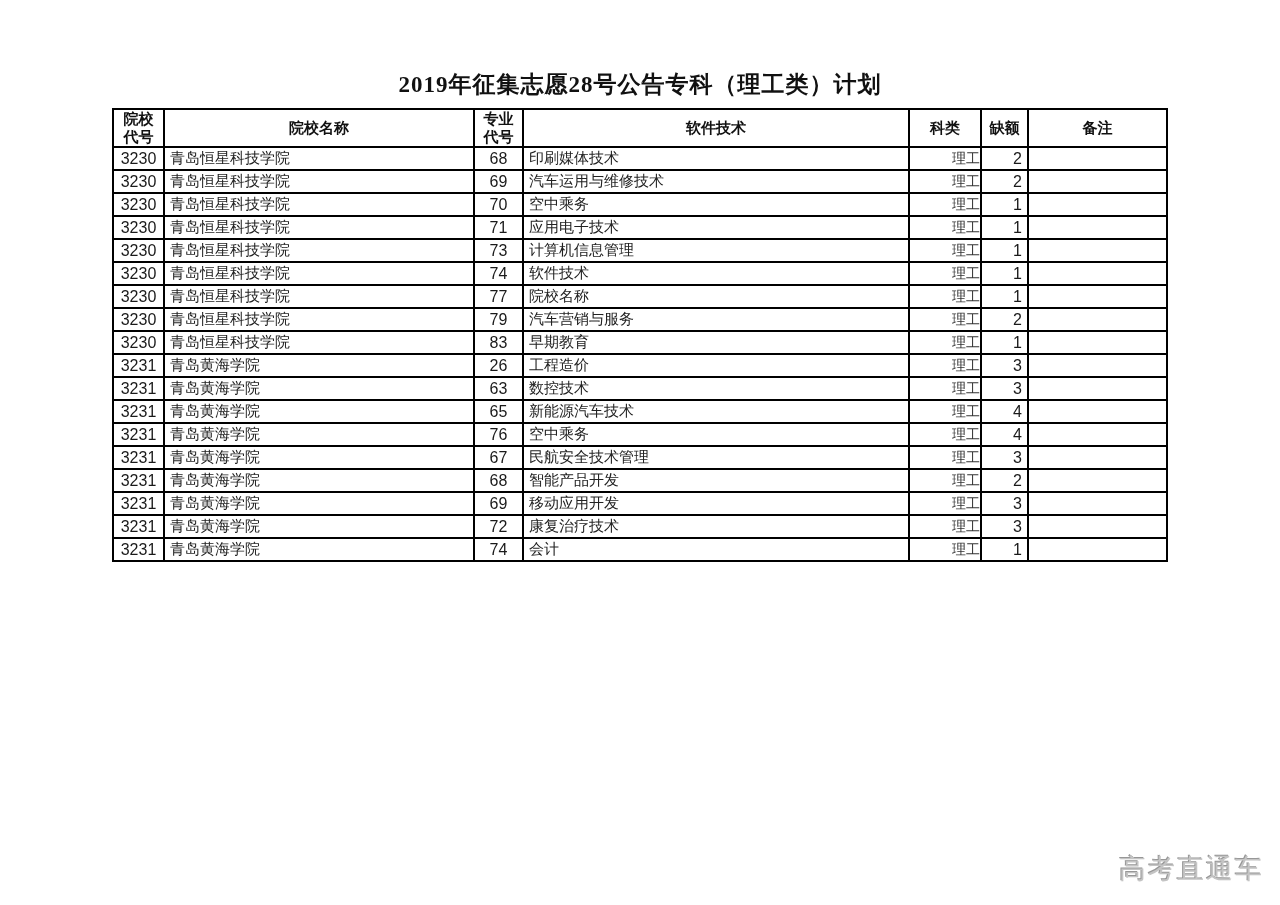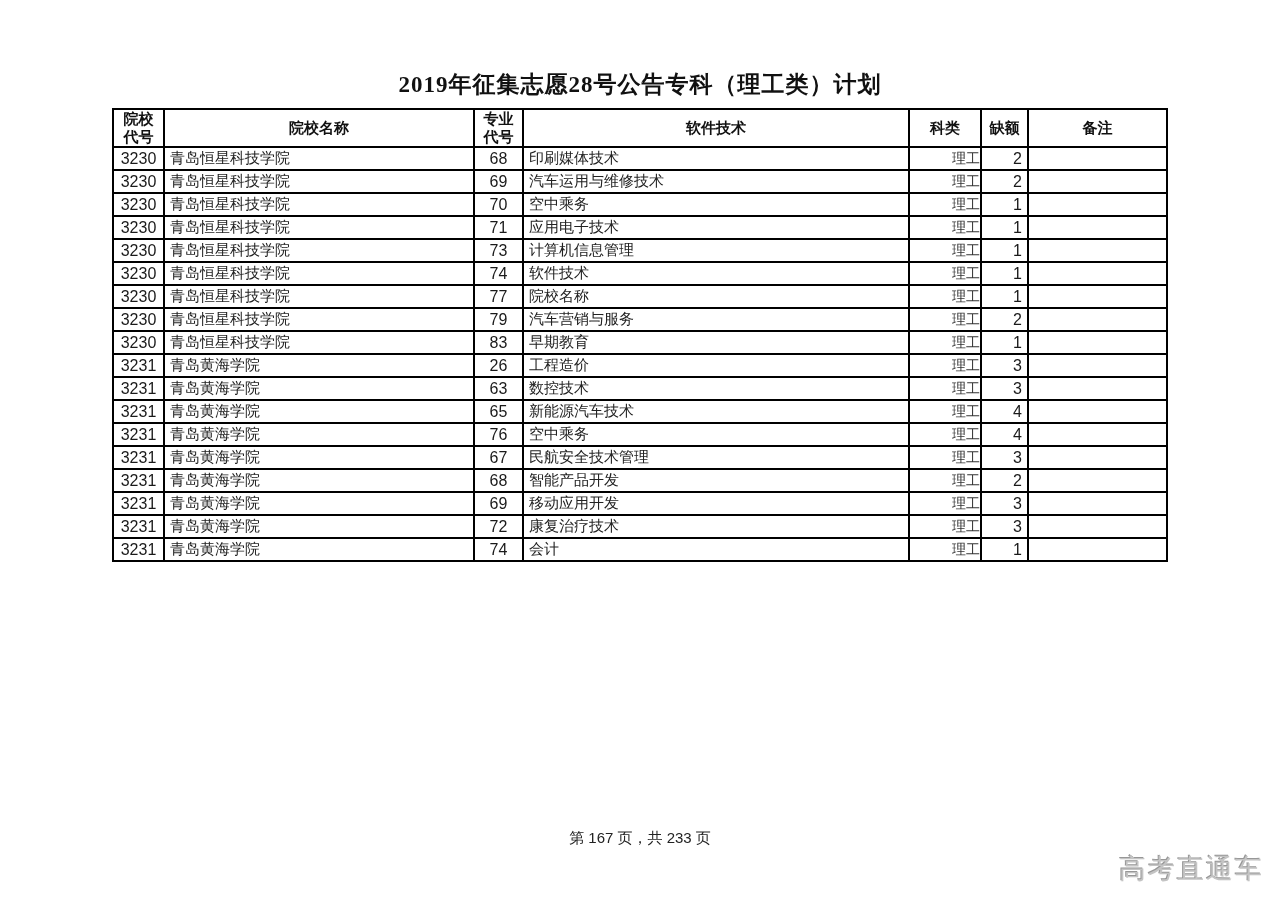--- a/index.html
+++ b/index.html
@@ -285,17 +285,16 @@
           <td class="col-name">青岛黄海学院</td>
           <td class="col-code">74</td>
           <td class="col-name">会计</td>
           <td class="col-cat">理工</td>
           <td class="col-vac">1</td>
           <td class="col-remark"></td>
         </tr>
       </tbody>
   </table>
 
-  <div class="page-footer">第 167 页，共 233 页</div>
 
   <div class="watermark">高考直通车</div>
 
 </div>
 
 </body></html>

